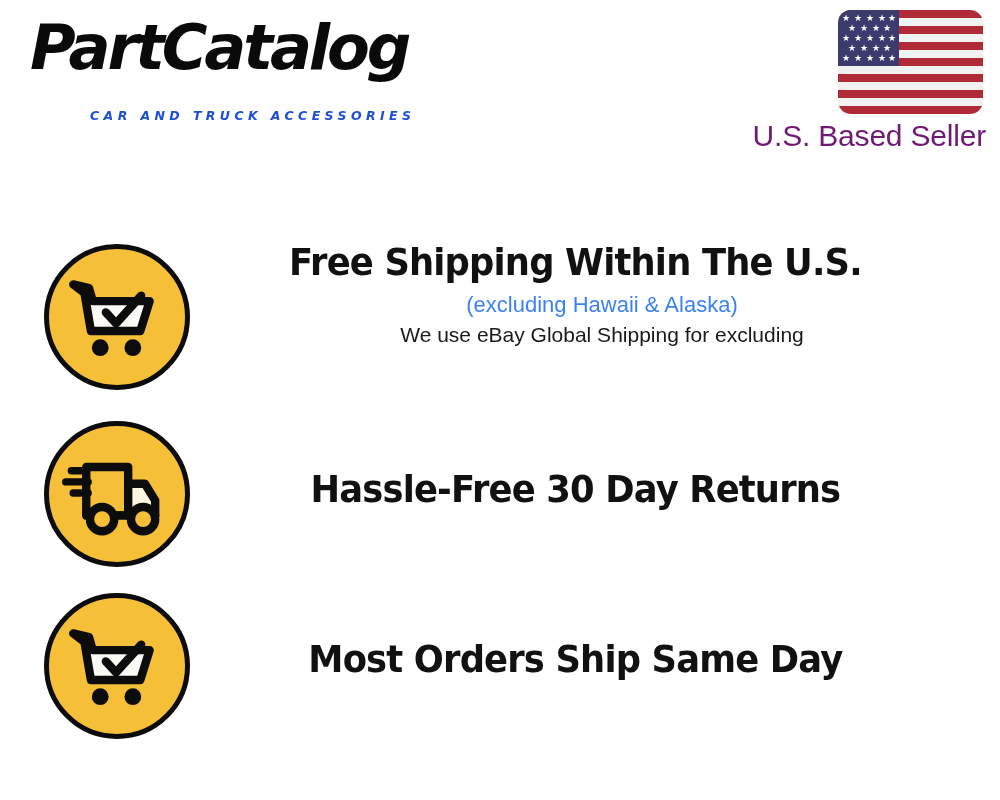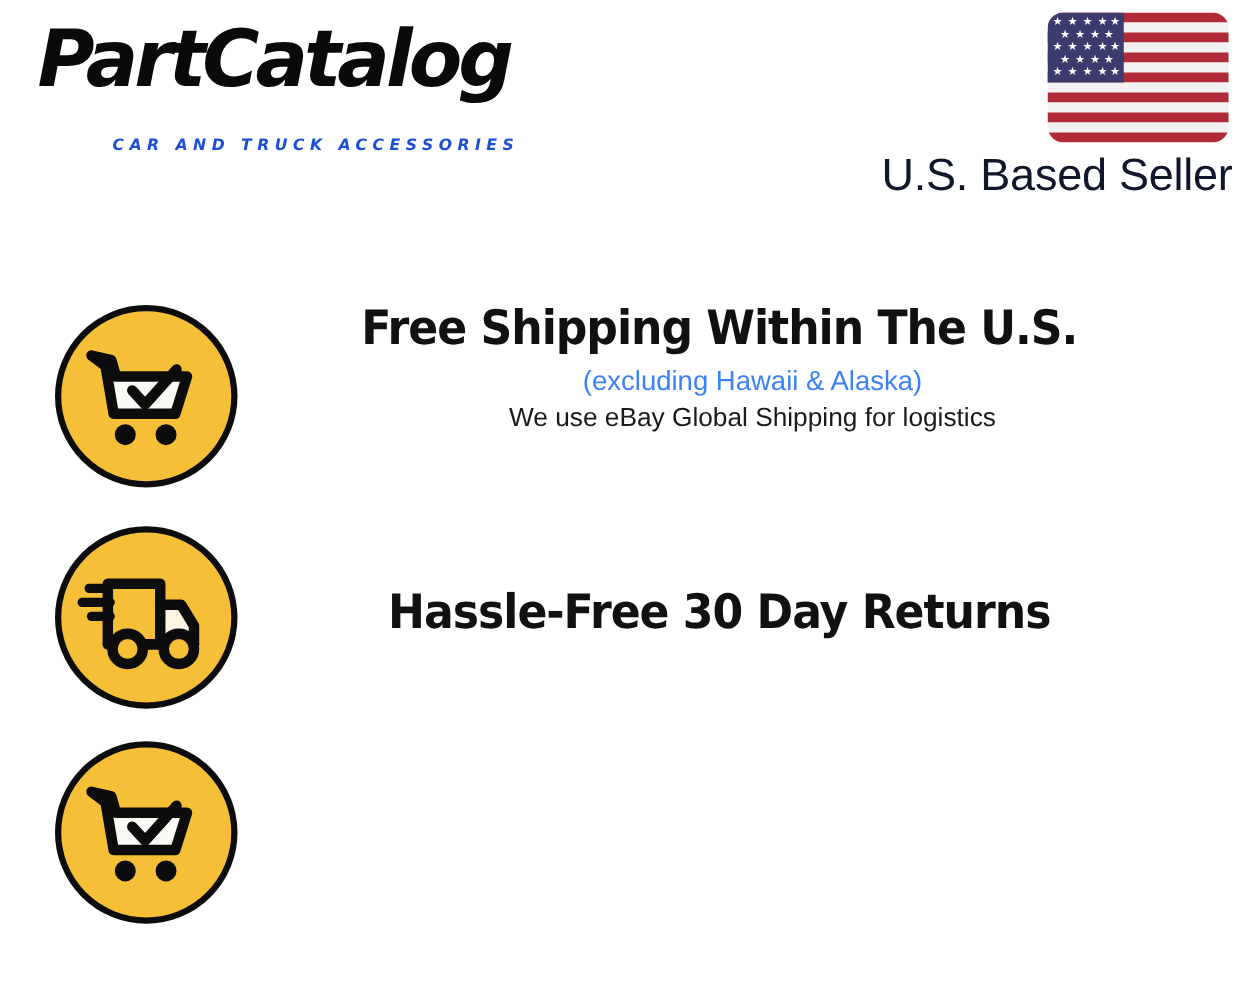--- a/index.html
+++ b/index.html
@@ -84,23 +84,23 @@
     font-size: 9px;
     line-height: 9px;
     font-family: "DejaVu Sans", sans-serif;
   }
 
   #seller-label {
     position: absolute;
     right: 14px; top: 119px;
     font-family: "Liberation Sans", sans-serif;
     font-weight: 400;
-    font-size: 36px;
+    font-size: 30px;
     letter-spacing: -0.2px;
-    color: #0f172a;
+    color: #701a75;
     white-space: nowrap;
   }
 
   
   #features { position: absolute; left: 0; top: 0; width: 1000px; height: 800px; }
 
   .feature-row { position: absolute; left: 0; width: 1000px; }
   #feature-row-0 { top: 242px; height: 170px; }
   #feature-row-1 { top: 419px; height: 155px; }
   #feature-row-2 { top: 591px; height: 155px; }
@@ -226,21 +226,21 @@
         <path d="M40 86 L96 86 L106 56 L43 56 Z" fill="#fbfaf4"></path>
         <path d="M26 38 L43 42 L47 56 L108 56 L98 88 L45 88 L38 47 Z" fill="none" stroke="#0c0c0c" stroke-width="9" stroke-linejoin="round" stroke-linecap="round"></path>
         <path d="M61 68 L72 80 L99 50" fill="none" stroke="#0c0c0c" stroke-width="9" stroke-linecap="round" stroke-linejoin="round"></path>
         <circle cx="55" cy="106" r="9" fill="#0c0c0c"></circle>
         <circle cx="90" cy="106" r="9" fill="#0c0c0c"></circle>
       </svg>
     </div>
     <div class="feature-text">
       <div class="headline">Free Shipping Within The U.S.</div>
       <div class="subline">(excluding Hawaii &amp; Alaska)</div>
-      <div class="subline-small">We use eBay Global Shipping for logistics</div>
+      <div class="subline-small">We use eBay Global Shipping for excluding</div>
     </div>
   </div>
 
   <div class="feature-row" id="feature-row-1">
     <div class="badge">
       <svg class="badge-art" viewBox="0 0 146 146">
         <path d="M83 58 L101 58 L113 76 L113 96 L83 96 Z" fill="#fdf6e0"></path>
         <path d="M40 44 L85 44 L85 96 L40 96 Z" fill="none" stroke="#0c0c0c" stroke-width="9" stroke-linejoin="round"></path>
         <path d="M85 62 L103 62 L114 80 L114 96 L85 96" fill="none" stroke="#0c0c0c" stroke-width="9" stroke-linejoin="round" stroke-linecap="round"></path>
         <path d="M40 96 L114 96" stroke="#0c0c0c" stroke-width="9" stroke-linecap="round"></path>
@@ -259,15 +259,18 @@
   <div class="feature-row" id="feature-row-2">
     <div class="badge">
       <svg class="badge-art" viewBox="0 0 146 146">
         <path d="M40 86 L96 86 L106 56 L43 56 Z" fill="#fbfaf4"></path>
         <path d="M26 38 L43 42 L47 56 L108 56 L98 88 L45 88 L38 47 Z" fill="none" stroke="#0c0c0c" stroke-width="9" stroke-linejoin="round" stroke-linecap="round"></path>
         <path d="M61 68 L72 80 L99 50" fill="none" stroke="#0c0c0c" stroke-width="9" stroke-linecap="round" stroke-linejoin="round"></path>
         <circle cx="55" cy="106" r="9" fill="#0c0c0c"></circle>
         <circle cx="90" cy="106" r="9" fill="#0c0c0c"></circle>
       </svg>
     </div>
+    <div class="feature-text">
+      <div class="headline">Most Orders Ship Same Day</div>
+    </div>
   </div>
 
 </div>
 
 </body></html>

